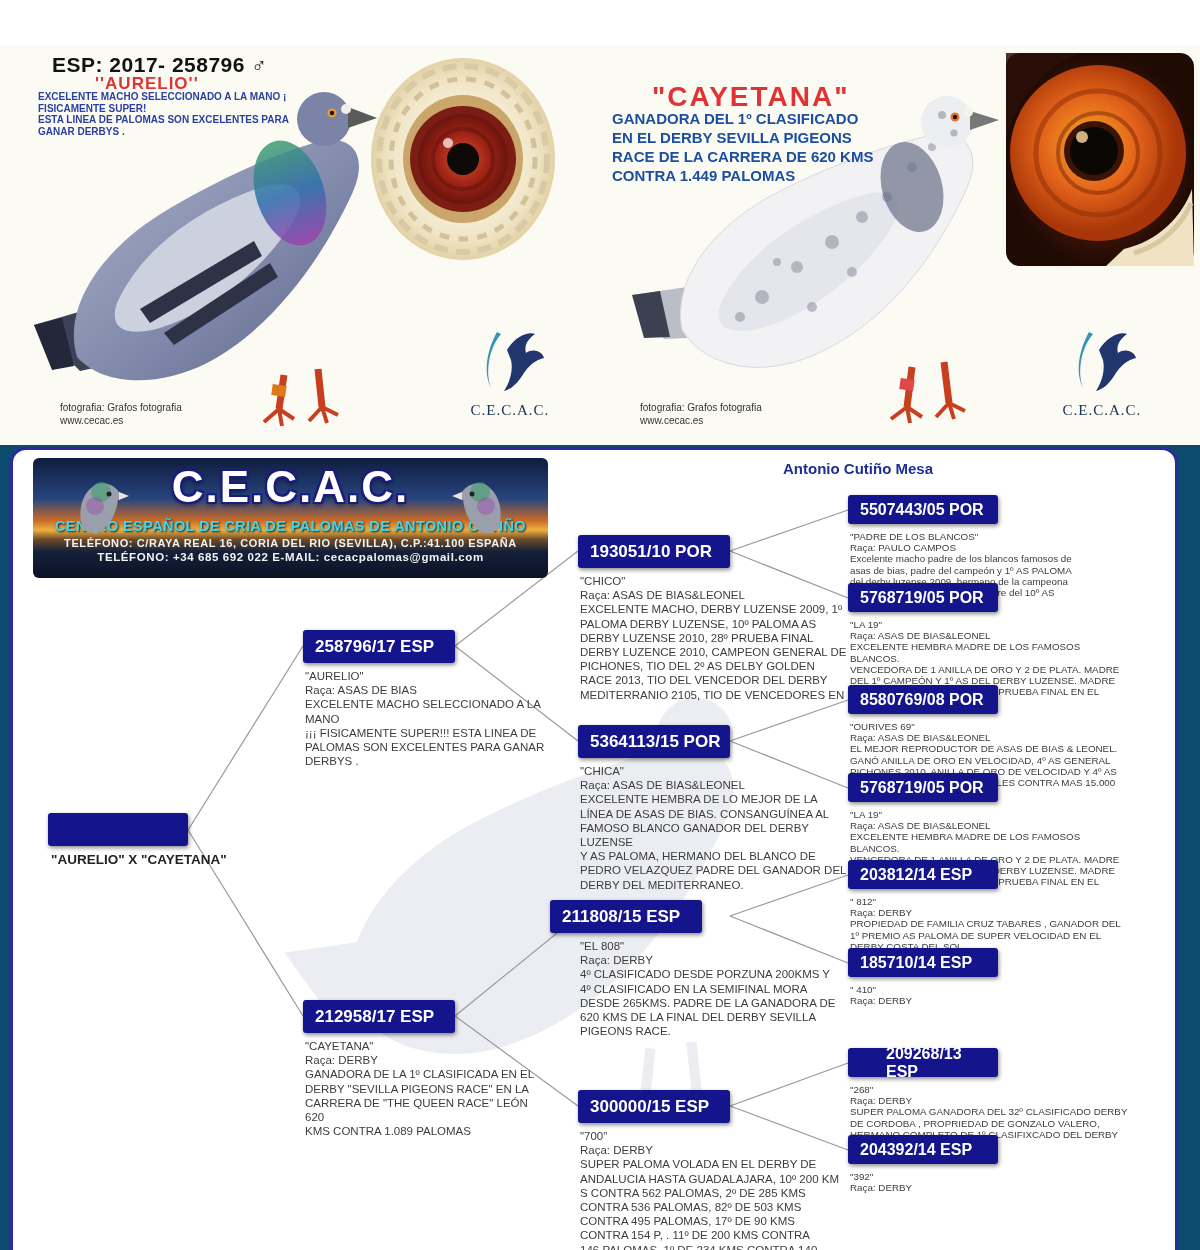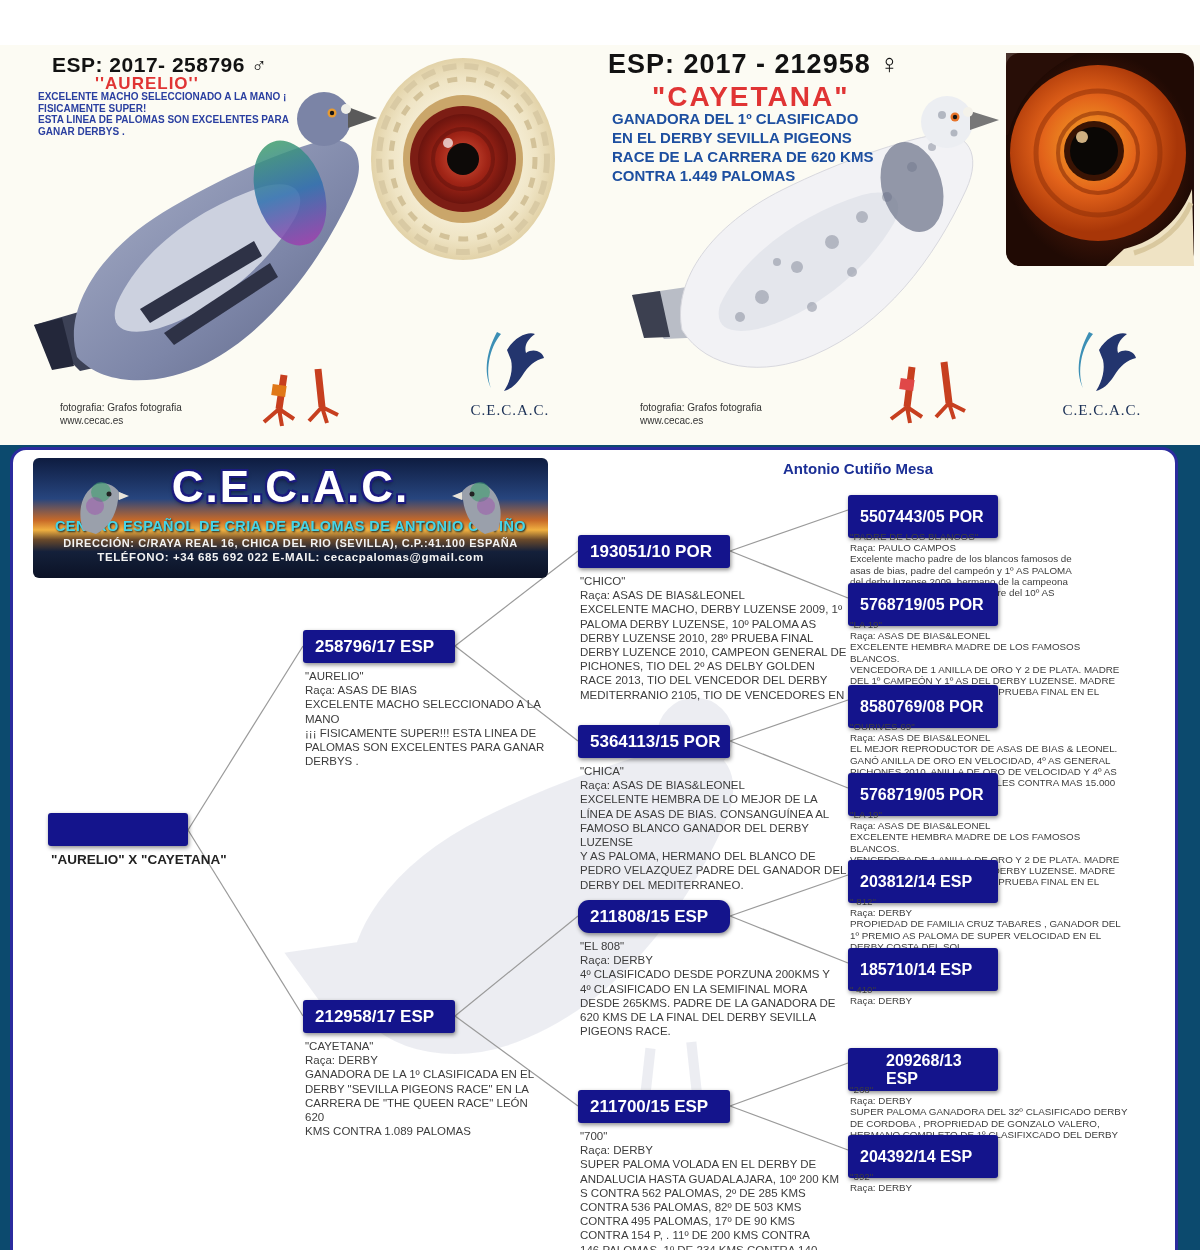--- a/index.html
+++ b/index.html
@@ -41,34 +41,34 @@
   .banner-addr  { margin-top:3px; font-size:11px; font-weight:700; color:#f2f2f2; letter-spacing:.6px; }
   .banner-tel   { margin-top:2px; font-size:11.5px; font-weight:700; color:#f2f2f2; letter-spacing:.6px; }
   .banner-head  { position:absolute; top:14px; }
   .banner-head.l{ left:38px; } .banner-head.r{ right:38px; transform:scaleX(-1); }
 
   .breeder { position:absolute; left:770px; top:10px; font-size:15px; font-weight:800; color:#1b2f96; }
 
   .nbox { position:absolute; background:#14148c; color:#fff; font-weight:700; border-radius:3px;
           box-shadow:1px 2px 4px rgba(0,0,0,.45); display:flex; align-items:center; padding-left:12px; }
   .nbox.g12 { width:152px; height:33px; font-size:17px; }
-  .nbox.g3  { width:150px; height:43px; font-size:16px; }
+  .nbox.g3  { width:150px; height:29px; font-size:16px; }
   .node-body { position:absolute; color:#3d3d3d; }
   .g12t { font-size:11.5px; line-height:14.2px; }
   .g3t  { font-size:9.8px;  line-height:11.2px; }
   .node-body div { white-space:pre-line; }
 
   #b-root {left:35px; top:363px; width:140px; height:33px;}
   #root-label {position:absolute; left:38px; top:402px; font-size:13.5px; font-weight:700; color:#222;}
 
   #b-g1-0 {left:290px; top:180px;}  #d-g1-0 {left:292px; top:219px; width:244px;}
   #b-g1-1 {left:290px; top:550px;}  #d-g1-1 {left:292px; top:589px; width:244px;}
   #b-g2-0 {left:565px; top:85px;}   #d-g2-0 {left:567px; top:124px; width:268px;}
   #b-g2-1 {left:565px; top:275px;}  #d-g2-1 {left:567px; top:314px; width:274px;}
-  #b-g2-2 {left:565px; top:450px;border-radius:11px;}  #d-g2-2 {left:567px; top:489px; width:268px;}
+  #b-g2-2 {left:537px; top:450px;}  #d-g2-2 {left:567px; top:489px; width:268px;}
   #b-g2-3 {left:565px; top:640px;}  #d-g2-3 {left:567px; top:679px; width:270px;}
   #b-g3-0 {left:835px; top:45px;}   #d-g3-0 {left:837px; top:81px;  width:280px;}
   #b-g3-1 {left:835px; top:133px;}  #d-g3-1 {left:837px; top:169px; width:282px;}
   #b-g3-2 {left:835px; top:235px;}  #d-g3-2 {left:837px; top:271px; width:282px;}
   #b-g3-3 {left:835px; top:323px;}  #d-g3-3 {left:837px; top:359px; width:282px;}
   #b-g3-4 {left:835px; top:410px;}  #d-g3-4 {left:837px; top:446px; width:282px;}
   #b-g3-5 {left:835px; top:498px;}  #d-g3-5 {left:837px; top:534px; width:282px;}
   #b-g3-6 {left:835px; top:598px;padding-left:38px;}  #d-g3-6 {left:837px; top:634px; width:282px;}
   #b-g3-7 {left:835px; top:685px;}  #d-g3-7 {left:837px; top:721px; width:282px;}
 
@@ -208,21 +208,20 @@
       <circle cx="92" cy="100" r="62" fill="none" stroke="#8a2c06" stroke-width="5" opacity=".5"></circle>
       <circle cx="92" cy="100" r="40" fill="none" stroke="#7a2404" stroke-width="4" opacity=".5"></circle>
       <circle cx="88" cy="98" r="30" fill="#3a1404"></circle>
       <circle cx="88" cy="98" r="24" fill="#0a0705"></circle>
       <circle cx="76" cy="84" r="6" fill="#ffd9a0" opacity=".8"></circle>
       <path d="M118 196 C 152 188 176 164 186 136 L188 213 L100 213 Z" fill="#efe3c4"></path>
       <path d="M128 200 C 156 192 176 172 185 150" fill="none" stroke="#d9c89e" stroke-width="5"></path>
       <path d="M0 0 L72 0 C 32 20 12 46 2 82 L0 82 Z" fill="#2a0f08" opacity=".85"></path>
     </svg>
 
-    <div class="ring-id-right">ESP: 2017 - 212958 ♀</div>
     <div class="bird-name-right">"CAYETANA"</div>
     <div class="desc-right">GANADORA DEL 1º CLASIFICADO
 EN EL DERBY SEVILLA PIGEONS
 RACE DE LA CARRERA DE 620 KMS
 CONTRA 1.449 PALOMAS</div>
     <div class="credit right">fotografia: Grafos fotografia
 www.cecac.es</div>
 
     <div class="logo-block right">
       <svg width="74" height="68" viewBox="0 0 74 68">
@@ -268,21 +267,21 @@
       </svg>
       <svg class="banner-head r" width="58" height="62" viewBox="0 0 58 62">
         <path d="M12 58 C6 40 10 20 26 12 a20 20 0 0 1 22 8 l8 4 -9 4 c-2 16 -10 28 -22 34 Z" fill="#9aa0ab"></path>
         <circle cx="30" cy="20" r="10" fill="#3f9d6f" opacity=".6"></circle>
           <circle cx="24" cy="34" r="9" fill="#a03fae" opacity=".4"></circle>
         <circle cx="38" cy="22" r="2.5" fill="#222"></circle>
           <path d="M48 20 l10 4 -10 4 Z" fill="#e8e4da"></path>
       </svg>
       <div class="banner-title">C.E.C.A.C.</div>
       <div class="banner-sub">CENTRO ESPAÑOL DE CRIA DE PALOMAS DE ANTONIO CUTIÑO</div>
-      <div class="banner-addr">DIRECCIÓN: C/RAYA REAL 16, CHICA DEL RIO (SEVILLA), C.P.:41.100 ESPAÑA</div>
+      <div class="banner-addr">TELÉFONO: C/RAYA REAL 16, CORIA DEL RIO (SEVILLA), C.P.:41.100 ESPAÑA</div>
       <div class="banner-tel">TELÉFONO: +34 685 692 022    E-MAIL: cecacpalomas@gmail.com</div>
     </div>
 
     <div class="breeder">Antonio Cutiño Mesa</div>
 
     <div class="nbox g12" id="b-root"></div>
     <div id="root-label">"AURELIO"  X  "CAYETANA"</div>
 
     <div class="nbox g12" id="b-g1-0">258796/17 ESP</div>
     <div class="node-body g12t" id="d-g1-0">
@@ -329,21 +328,21 @@
     <div class="nbox g12" id="b-g2-2">211808/15 ESP</div>
     <div class="node-body g12t" id="d-g2-2">
       <div>"EL 808"</div>
       <div>Raça: DERBY</div>
       <div>4º CLASIFICADO DESDE PORZUNA 200KMS Y
 4º CLASIFICADO EN LA SEMIFINAL MORA
 DESDE 265KMS. PADRE DE LA GANADORA DE
 620 KMS DE LA FINAL DEL DERBY SEVILLA
 PIGEONS RACE.</div>
     </div>
-    <div class="nbox g12" id="b-g2-3">211700/15 ESP</div>
+    <div class="nbox g12" id="b-g2-3">300000/15 ESP</div>
     <div class="node-body g12t" id="d-g2-3">
       <div>"700"</div>
       <div>Raça: DERBY</div>
       <div>SUPER PALOMA VOLADA EN EL DERBY DE
 ANDALUCIA HASTA GUADALAJARA, 10º 200 KM
 S CONTRA 562 PALOMAS, 2º DE 285 KMS
 CONTRA 536 PALOMAS, 82º DE 503 KMS
 CONTRA 495 PALOMAS, 17º DE 90 KMS
 CONTRA 154 P, . 11º DE 200 KMS CONTRA
 146 PALOMAS, 1º DE 234 KMS CONTRA 140</div>

